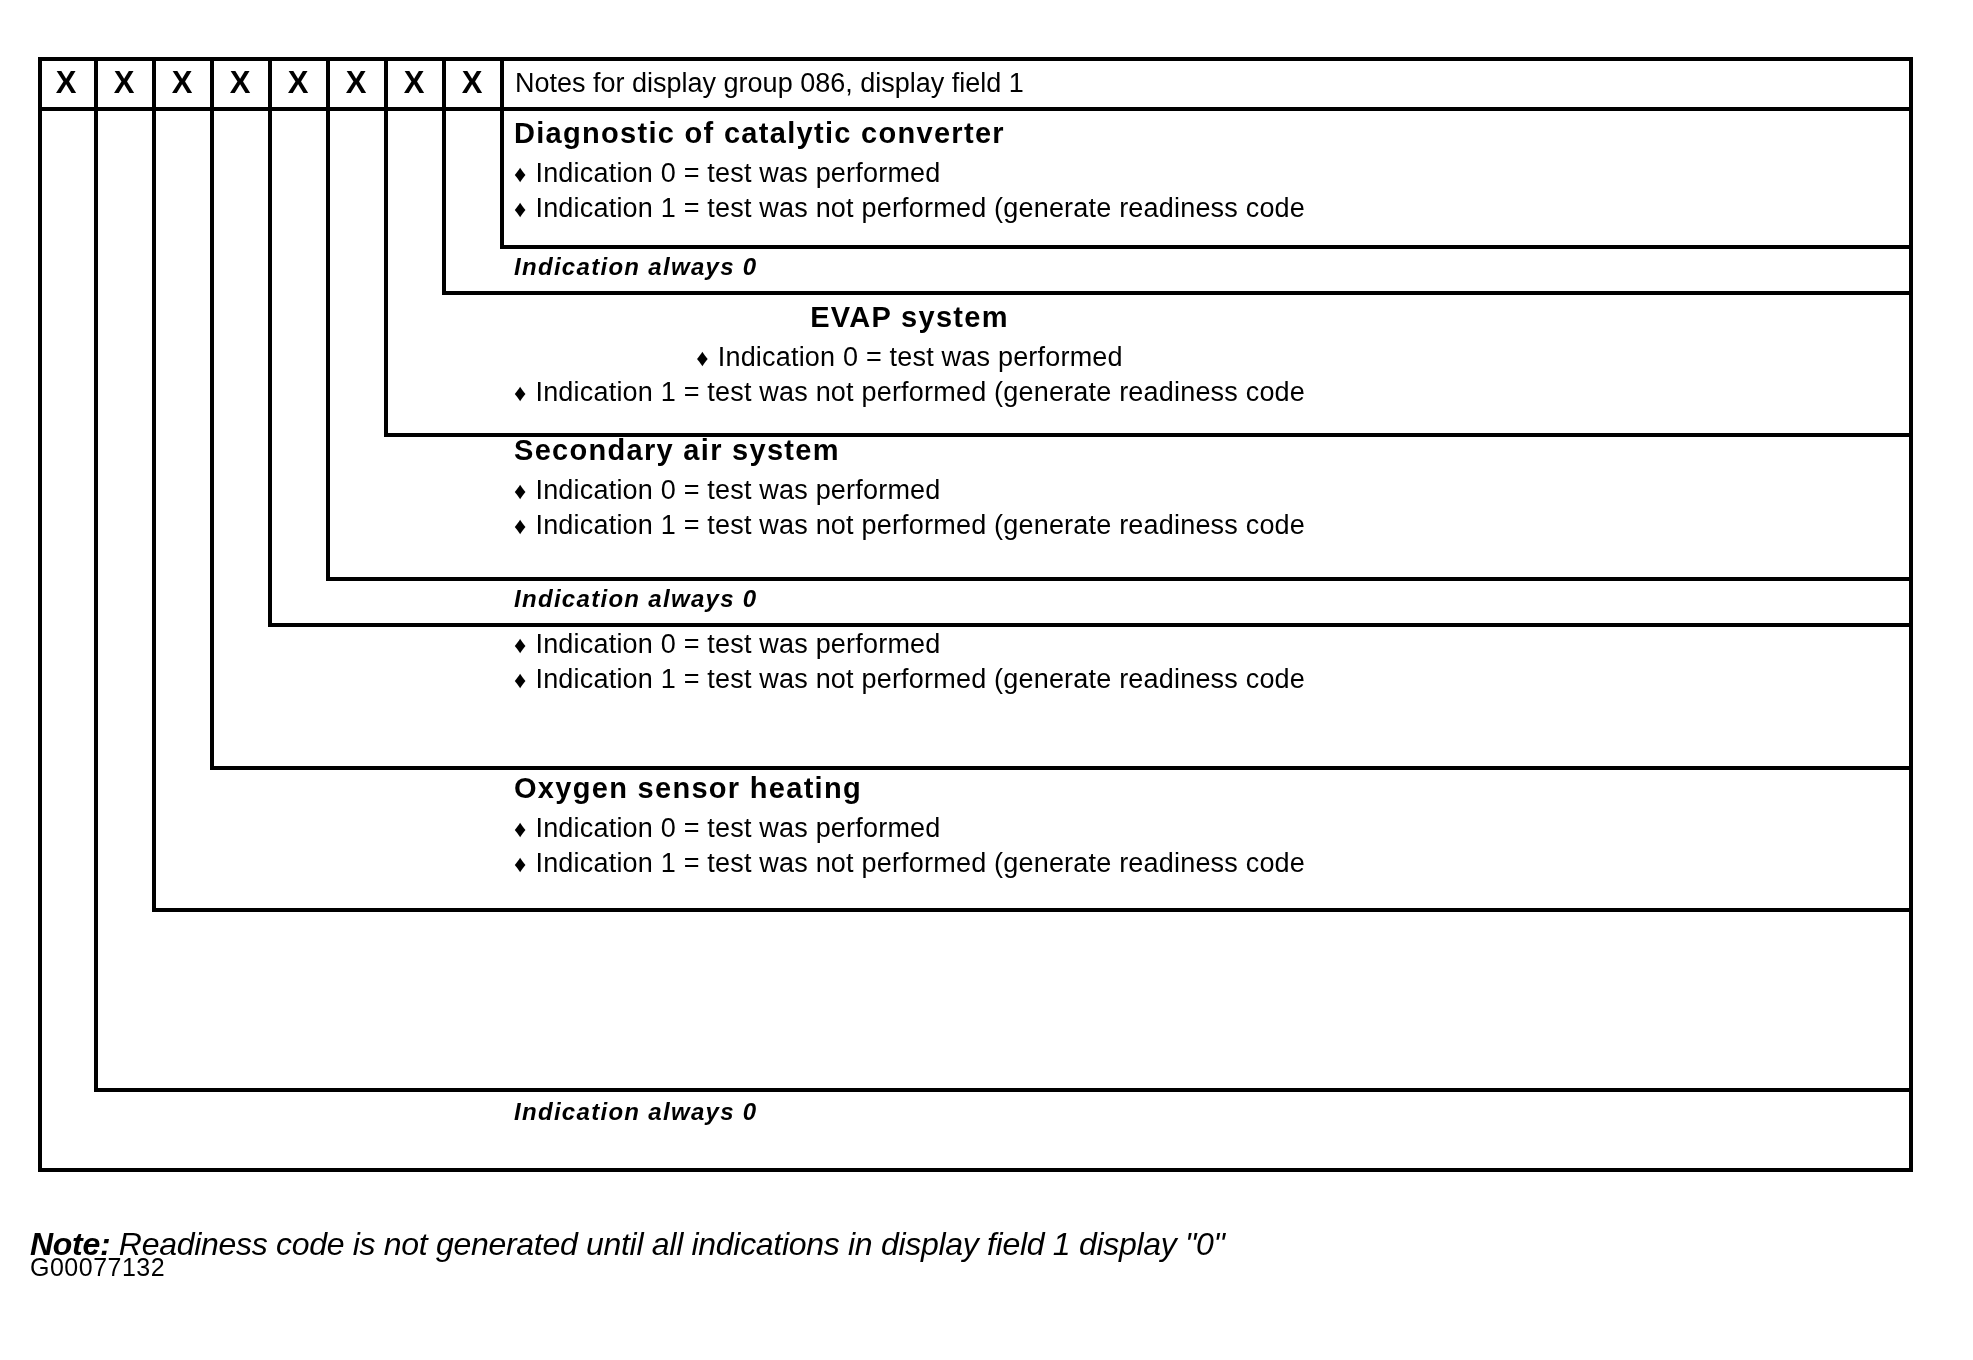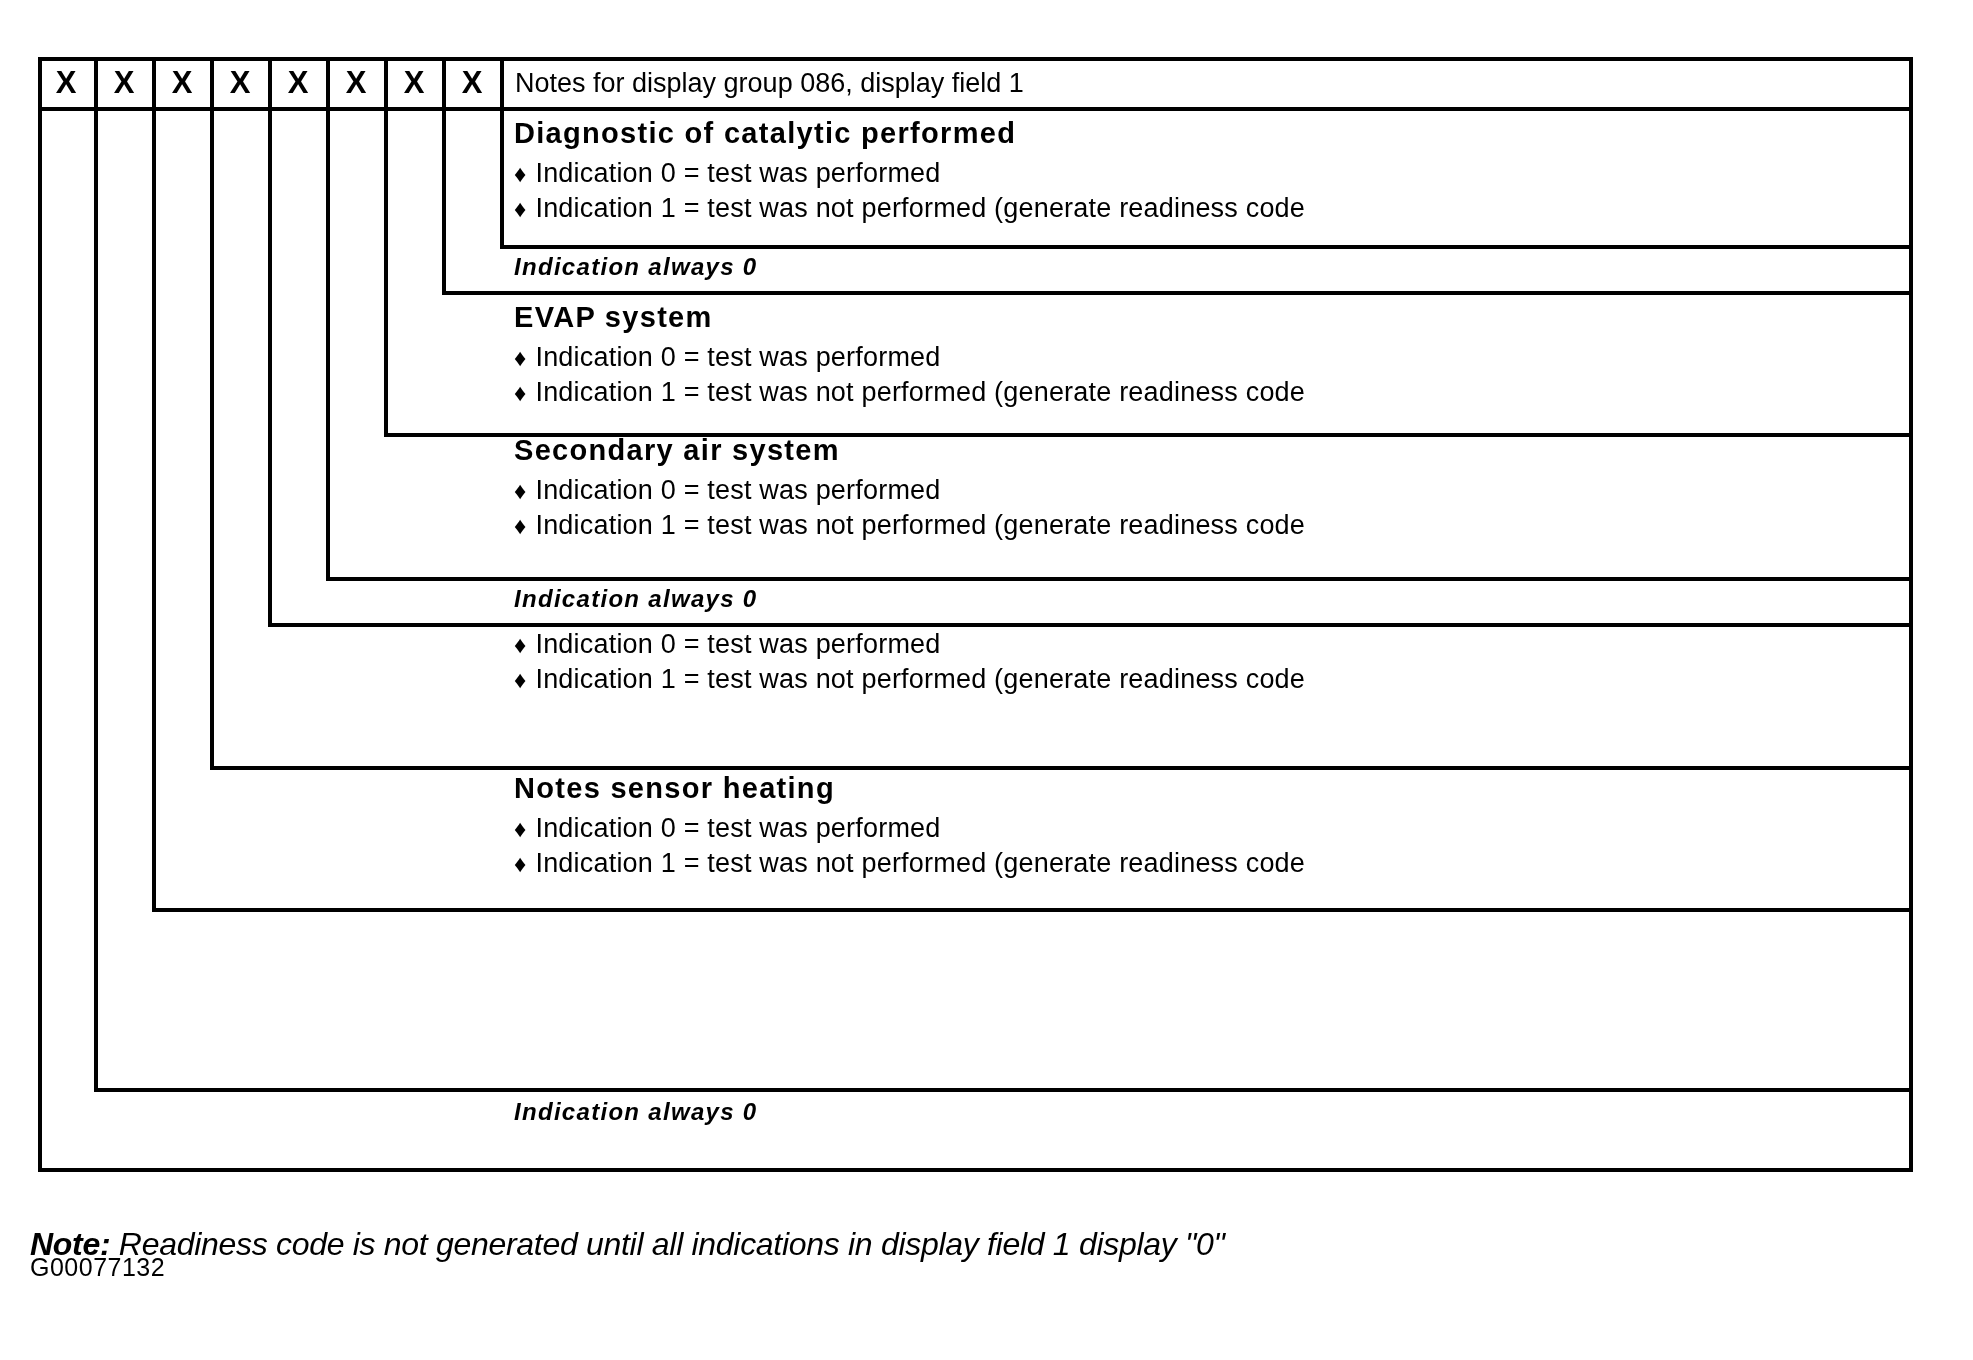--- a/index.html
+++ b/index.html
@@ -187,32 +187,32 @@
     <div class="vline" style="left:172px; top:50px; height:663px;"></div>
     <div class="hline" style="left:172px; top:709px; width:1699px;"></div>
 
     <div class="vline" style="left:114px; top:50px; height:805px;"></div>
     <div class="hline" style="left:114px; top:851px; width:1757px;"></div>
 
     <div class="vline" style="left:56px; top:50px; height:985px;"></div>
     <div class="hline" style="left:56px; top:1031px; width:1815px;"></div>
 
     <div class="block" style="left:476px; top:58px;">
-      <div class="title">Diagnostic of catalytic performed</div>
+      <div class="title">Diagnostic of catalytic converter</div>
       <div class="bullet-line">
         <span class="dia">♦</span><span>Indication 0 = test was performed</span>
       </div>
       <div class="bullet-line">
         <span class="dia">♦</span><span>Indication 1 = test was not performed (generate readiness code</span>
       </div>
     </div>
 
     <div class="single" style="left:476px; top:192px;">Indication always 0</div>
 
-    <div class="block" style="left:476px; top:242px;">
+    <div class="block" style="left:476px; top:242px;text-align:center;">
       <div class="title">EVAP system</div>
       <div class="bullet-line">
         <span class="dia">♦</span><span>Indication 0 = test was performed</span>
       </div>
       <div class="bullet-line">
         <span class="dia">♦</span><span>Indication 1 = test was not performed (generate readiness code</span>
       </div>
     </div>
 
     <div class="block" style="left:476px; top:375px;">
@@ -230,21 +230,21 @@
     <div class="block" style="left:476px; top:570px;">
       <div class="bullet-line">
         <span class="dia">♦</span><span>Indication 0 = test was performed</span>
       </div>
       <div class="bullet-line">
         <span class="dia">♦</span><span>Indication 1 = test was not performed (generate readiness code</span>
       </div>
     </div>
 
     <div class="block" style="left:476px; top:713px;">
-      <div class="title">Notes sensor heating</div>
+      <div class="title">Oxygen sensor heating</div>
       <div class="bullet-line">
         <span class="dia">♦</span><span>Indication 0 = test was performed</span>
       </div>
       <div class="bullet-line">
         <span class="dia">♦</span><span>Indication 1 = test was not performed (generate readiness code</span>
       </div>
     </div>
 
     <div class="single" style="left:476px; top:1037px;">Indication always 0</div>
 

